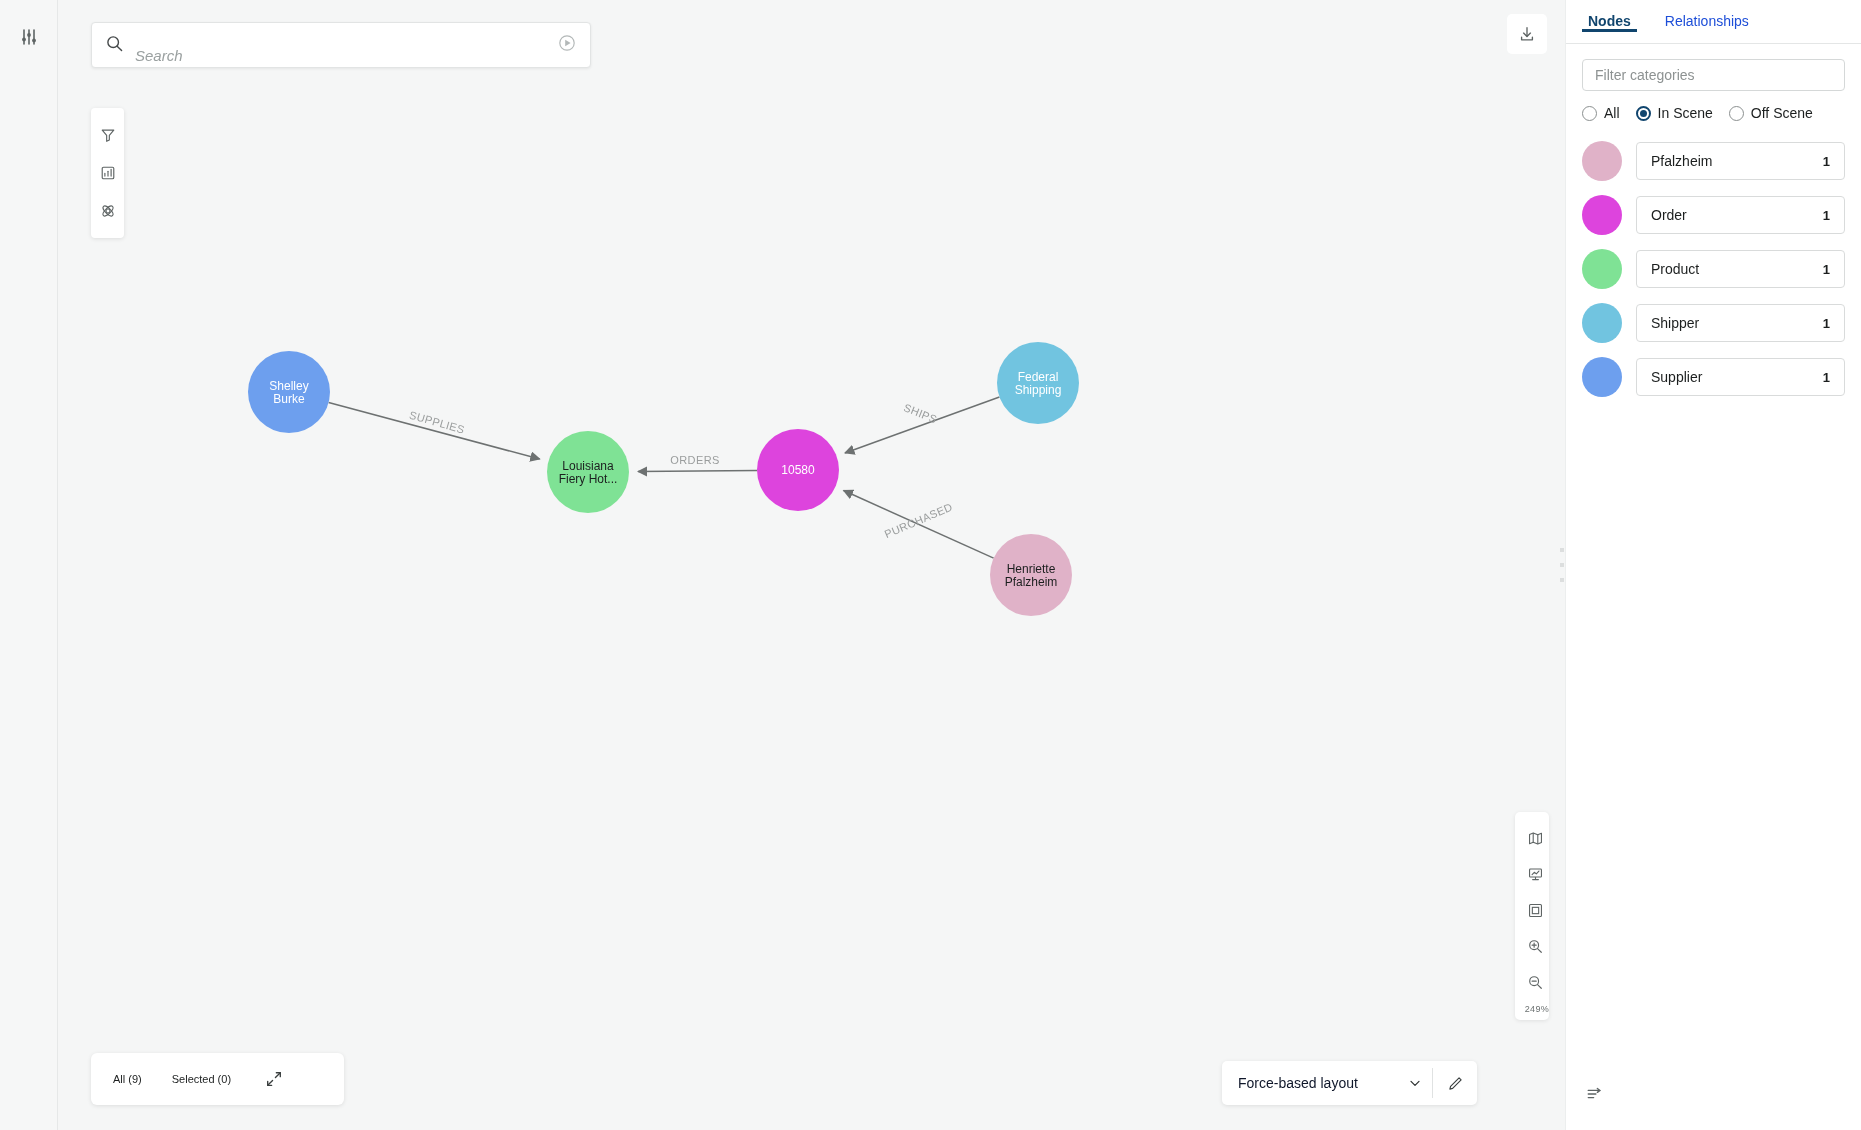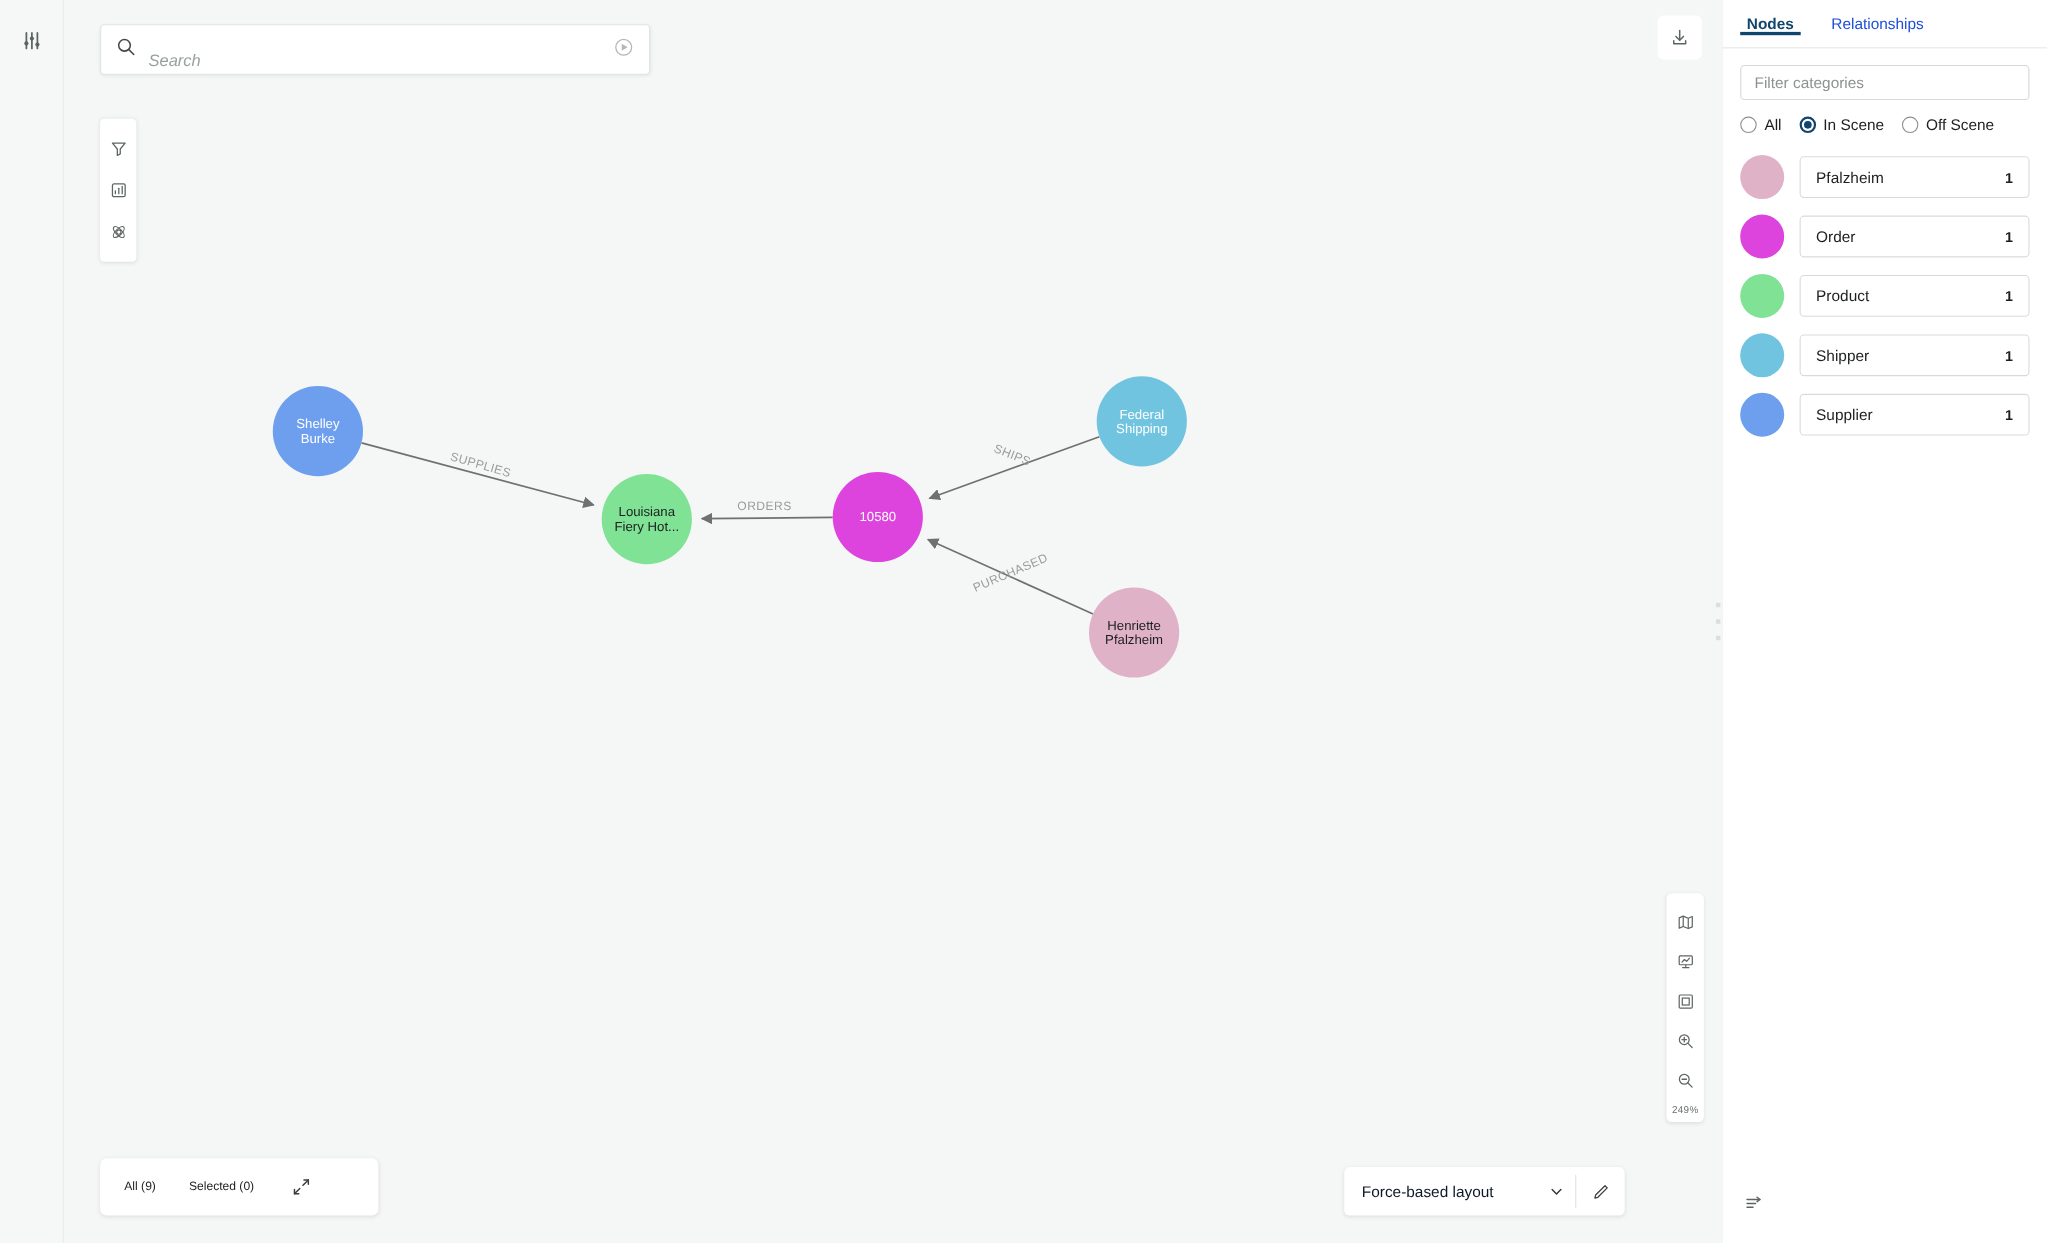--- a/index.html
+++ b/index.html
@@ -65,21 +65,21 @@
     background: #fff;
     display: flex; align-items: center; justify-content: center;
     cursor: pointer;
   }
 
   .zoom-stack {
     position: absolute; right: 16px; bottom: 110px;
     width: 34px;
     background: #fff; border-radius: 5px;
     box-shadow: 0 1px 4px rgba(0,0,0,.09);
-    display: flex; flex-direction: column; align-items: center;
+    display: flex; flex-direction: column; align-items: flex-end;
     padding: 8px 0 6px;
   }
   .zoom-stack .tool { width: 28px; height: 28px; display: flex; align-items: center; justify-content: center; cursor: pointer; margin: 4px 0; }
   .zoom-pct { font-size: 9px; color: #6b7070; margin-top: 4px; letter-spacing: .3px; }
 
   .status-bar {
     position: absolute; left: 33px; bottom: 25px;
     height: 52px; min-width: 253px;
     background: #fff; border-radius: 6px;
     box-shadow: 0 1px 4px rgba(0,0,0,.10);

